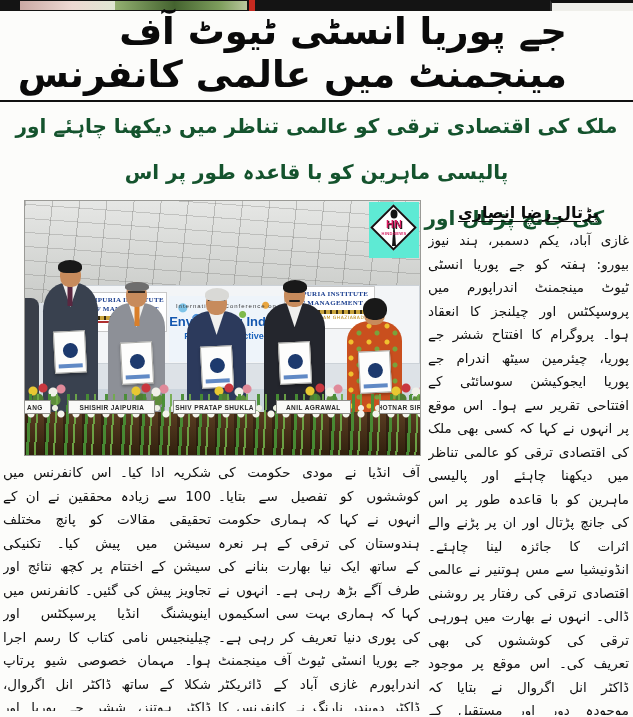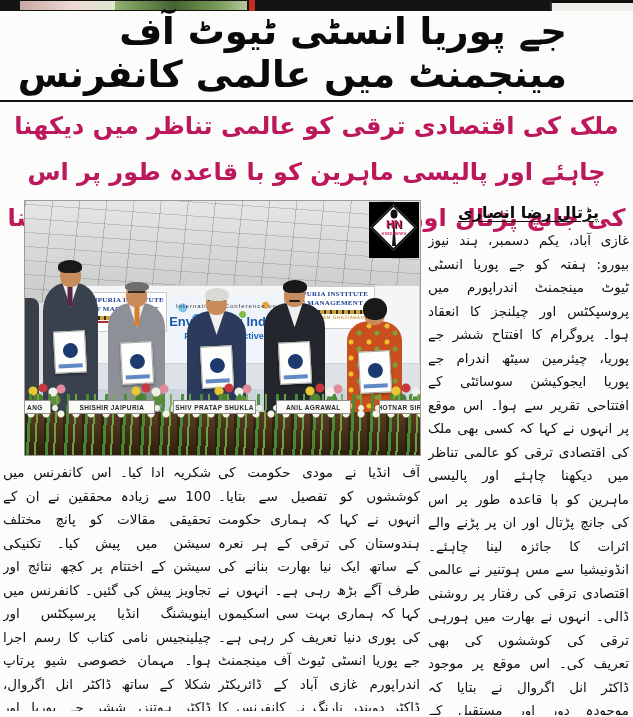--- a/index.html
+++ b/index.html
@@ -17,21 +17,21 @@
               background:#efefea; border-top:3px solid #111; border-left:2px solid #333; }
 
   
   .headline { position:absolute; top:8px; left:0; width:567px; height:90px;
               display:flex; align-items:center; justify-content:center;
               direction:rtl; font-weight:bold; font-size:37px; color:#0a0a0a;
               letter-spacing:-1px; }
   .head-rule { position:absolute; top:100px; left:0; width:633px; border-top:2.5px solid #111; }
 
   .subhead { position:absolute; top:103px; left:4px; width:625px; text-align:center;
-             direction:rtl; font-weight:bold; font-size:24px; line-height:46px; color:#be185d; }
+             direction:rtl; font-weight:bold; font-size:20px; line-height:46px; color:#14532d; }
 
   
   .photo { position:absolute; left:24px; top:200px; width:397px; height:256px;
            border:1px solid #9a9a96; background:#cdd2d6; overflow:hidden; }
   .ceiling { position:absolute; top:0; left:0; right:0; height:40%;
              background-color:#dcdddb;
              background-image:
                repeating-linear-gradient(96deg, rgba(115,115,112,.38) 0 1px, transparent 1px 27px),
                repeating-linear-gradient(4deg, rgba(115,115,112,.30) 0 1px, transparent 1px 14px),
                linear-gradient(180deg,#e6e7e5,#c9cbc8); }
@@ -129,21 +129,21 @@
            border:1px solid #8f8f8b; color:#2a2a2a; display:flex; align-items:center;
            justify-content:center; font-family:"Liberation Sans",sans-serif; font-weight:bold;
            font-size:6.5px; letter-spacing:.4px; white-space:nowrap; overflow:hidden; }
   .pl0{left:-1.5%;width:8%}.pl1{left:11%;width:22%}.pl2{left:37.5%;width:21%}
   .pl3{left:63.5%;width:19%}.pl4{left:89.5%;width:12%}
 
   .edge-person { position:absolute; left:0; top:38%; width:3.5%; height:45%;
                  background:#3a3f49; border-radius:0 8px 0 0; z-index:4; }
 
   
-  .hn-box { position:absolute; top:1px; right:1px; width:50px; height:56px; background:#000000;
+  .hn-box { position:absolute; top:1px; right:1px; width:50px; height:56px; background:#5eead4;
             z-index:9; }
   .hn-diamond { position:absolute; top:9px; left:8px; width:33px; height:33px;
                 transform:rotate(45deg); border:2.5px solid #131313; background:#fff; }
   .hn-mic { position:absolute; top:4px; left:20px; width:10px; height:46px; }
   .hn-text { position:absolute; top:16px; left:0; width:100%; text-align:center;
              font-family:"Liberation Sans",sans-serif; font-weight:bold; font-size:11px;
              color:#d81b60; text-shadow:1px 1px 0 #1a1a1a; }
   .hn-sub { position:absolute; top:29px; left:0; width:100%; text-align:center;
             font-family:"Liberation Sans",sans-serif; font-weight:bold; font-size:4px;
             letter-spacing:.4px; color:#d81b60; }

